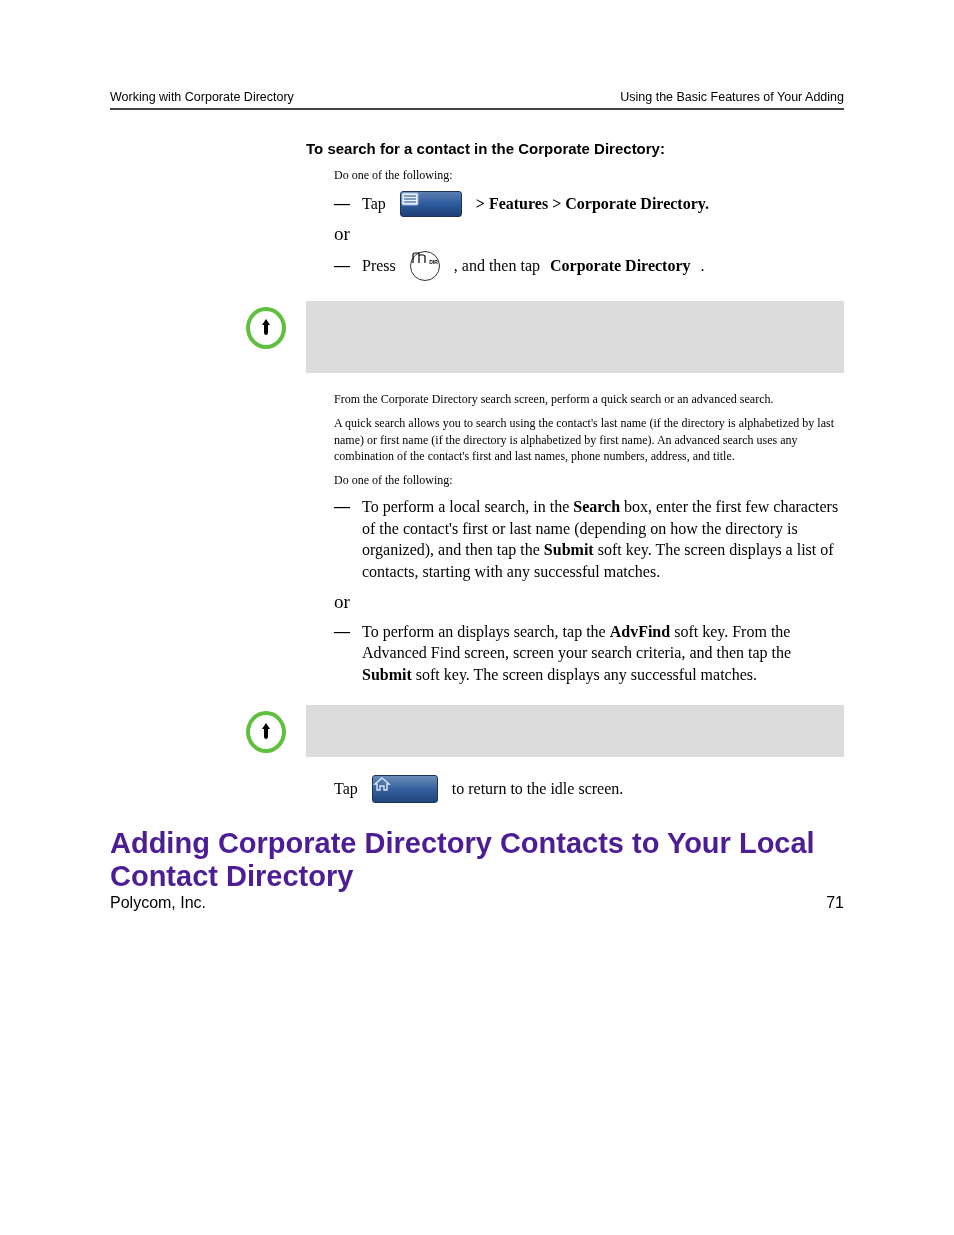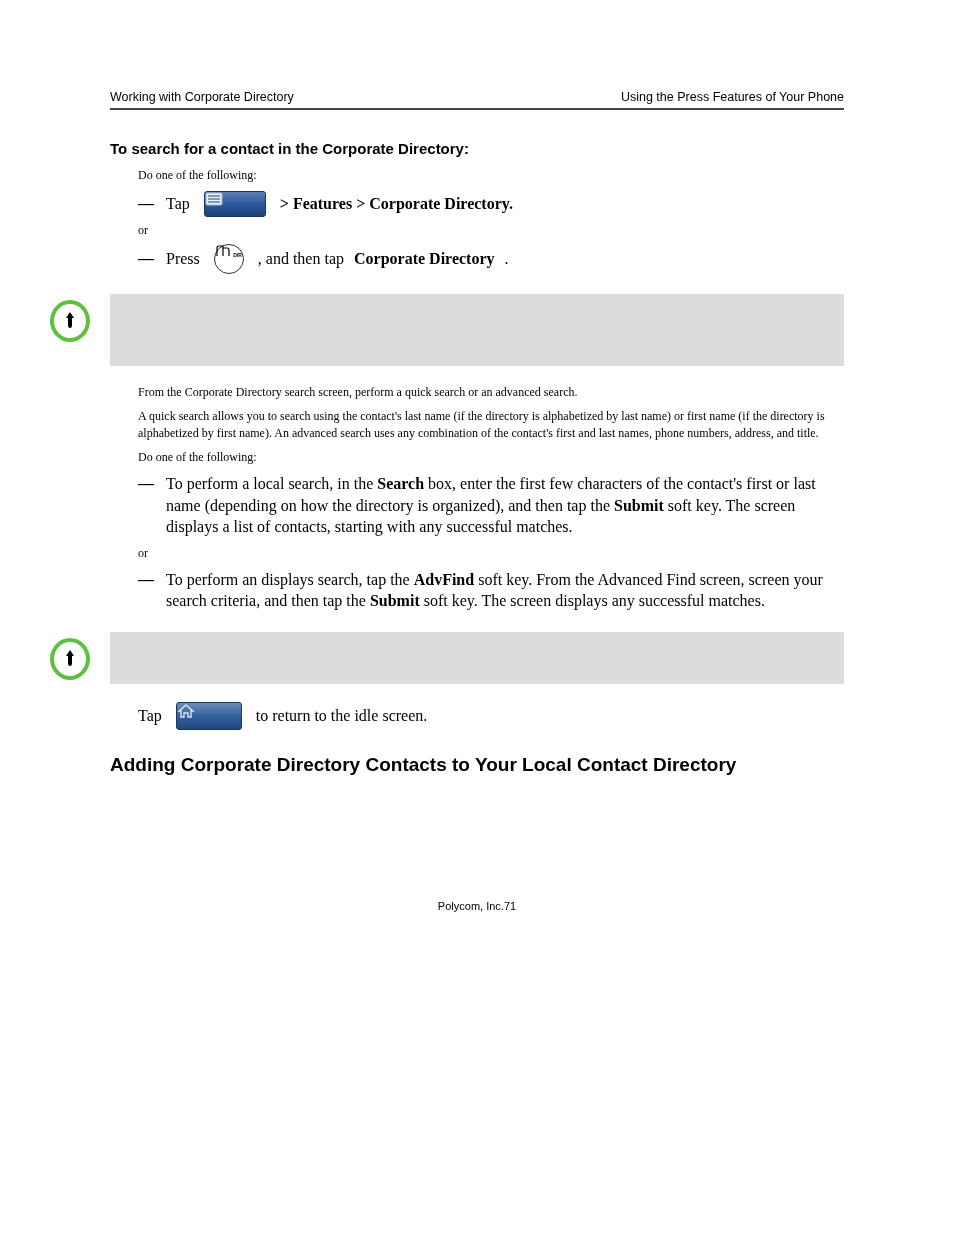--- a/index.html
+++ b/index.html
@@ -20,20 +20,21 @@
     display: flex;
     justify-content: space-between;
     font-family: Arial, Helvetica, sans-serif;
     font-size: 12.5px;
     color: #000;
     border-bottom: 2px solid #444;
     padding-bottom: 4px;
     margin-bottom: 30px;
   }
   .body-area {
+    margin-left: 196px;
   }
   .step-heading {
     font-family: Arial, Helvetica, sans-serif;
     font-weight: bold;
     font-size: 15px;
     margin-bottom: 10px;
   }
   .indent1 {
     margin-left: 28px;
   }
@@ -49,21 +50,21 @@
     font-size: 16px;
     margin: 6px 0;
     flex-wrap: wrap;
   }
   .dash {
     font-weight: bold;
     min-width: 18px;
   }
   .bold { font-weight: bold; }
   .or {
-    font-size: 12px;
+    font-size: 19px;
     margin: 6px 0 6px 0;
   }
   .menu-button {
     display: inline-flex;
     align-items: center;
     justify-content: center;
     width: 60px;
     height: 24px;
     background: linear-gradient(#5a7fb0, #2d5a9e 50%, #1e3f75);
     border: 1px solid #1a3560;
@@ -128,47 +129,47 @@
     line-height:1.35;
     margin: 8px 0;
   }
   .list-item .dash {
     flex: 0 0 28px;
   }
   .list-item .content { flex:1; }
   .h2 {
     font-family: Arial, Helvetica, sans-serif;
     font-weight: bold;
-    color: #000000;
-    font-size: 19px;
+    color: #4c1d95;
+    font-size: 29px;
     margin: 24px 0 12px 0;
   }
   .footer {
     position: absolute;
     bottom: 70px;
     left: 110px;
     right: 110px;
     display:flex;
-    justify-content: center;
-    font-family: Arial, Helvetica, sans-serif;
-    font-size: 11px;
+    justify-content: space-between;
+    font-family: Arial, Helvetica, sans-serif;
+    font-size: 16px;
   }
   .inline-icon {
     display:inline-block;
     vertical-align: middle;
     margin: 0 4px;
   }
 </style>
 </head>
 <body>
 
 <div class="page">
   <div class="header">
     <span>Working with Corporate Directory</span>
-    <span>Using the Press Features of Your Phone</span>
+    <span>Using the Basic Features of Your Adding</span>
   </div>
 
   <div class="body-area">
 
     <div class="step-heading">To search for a contact in the Corporate Directory:</div>
 
     <div class="indent1">
       <div class="para">Do one of the following:</div>
 
       <div class="dash-row">

